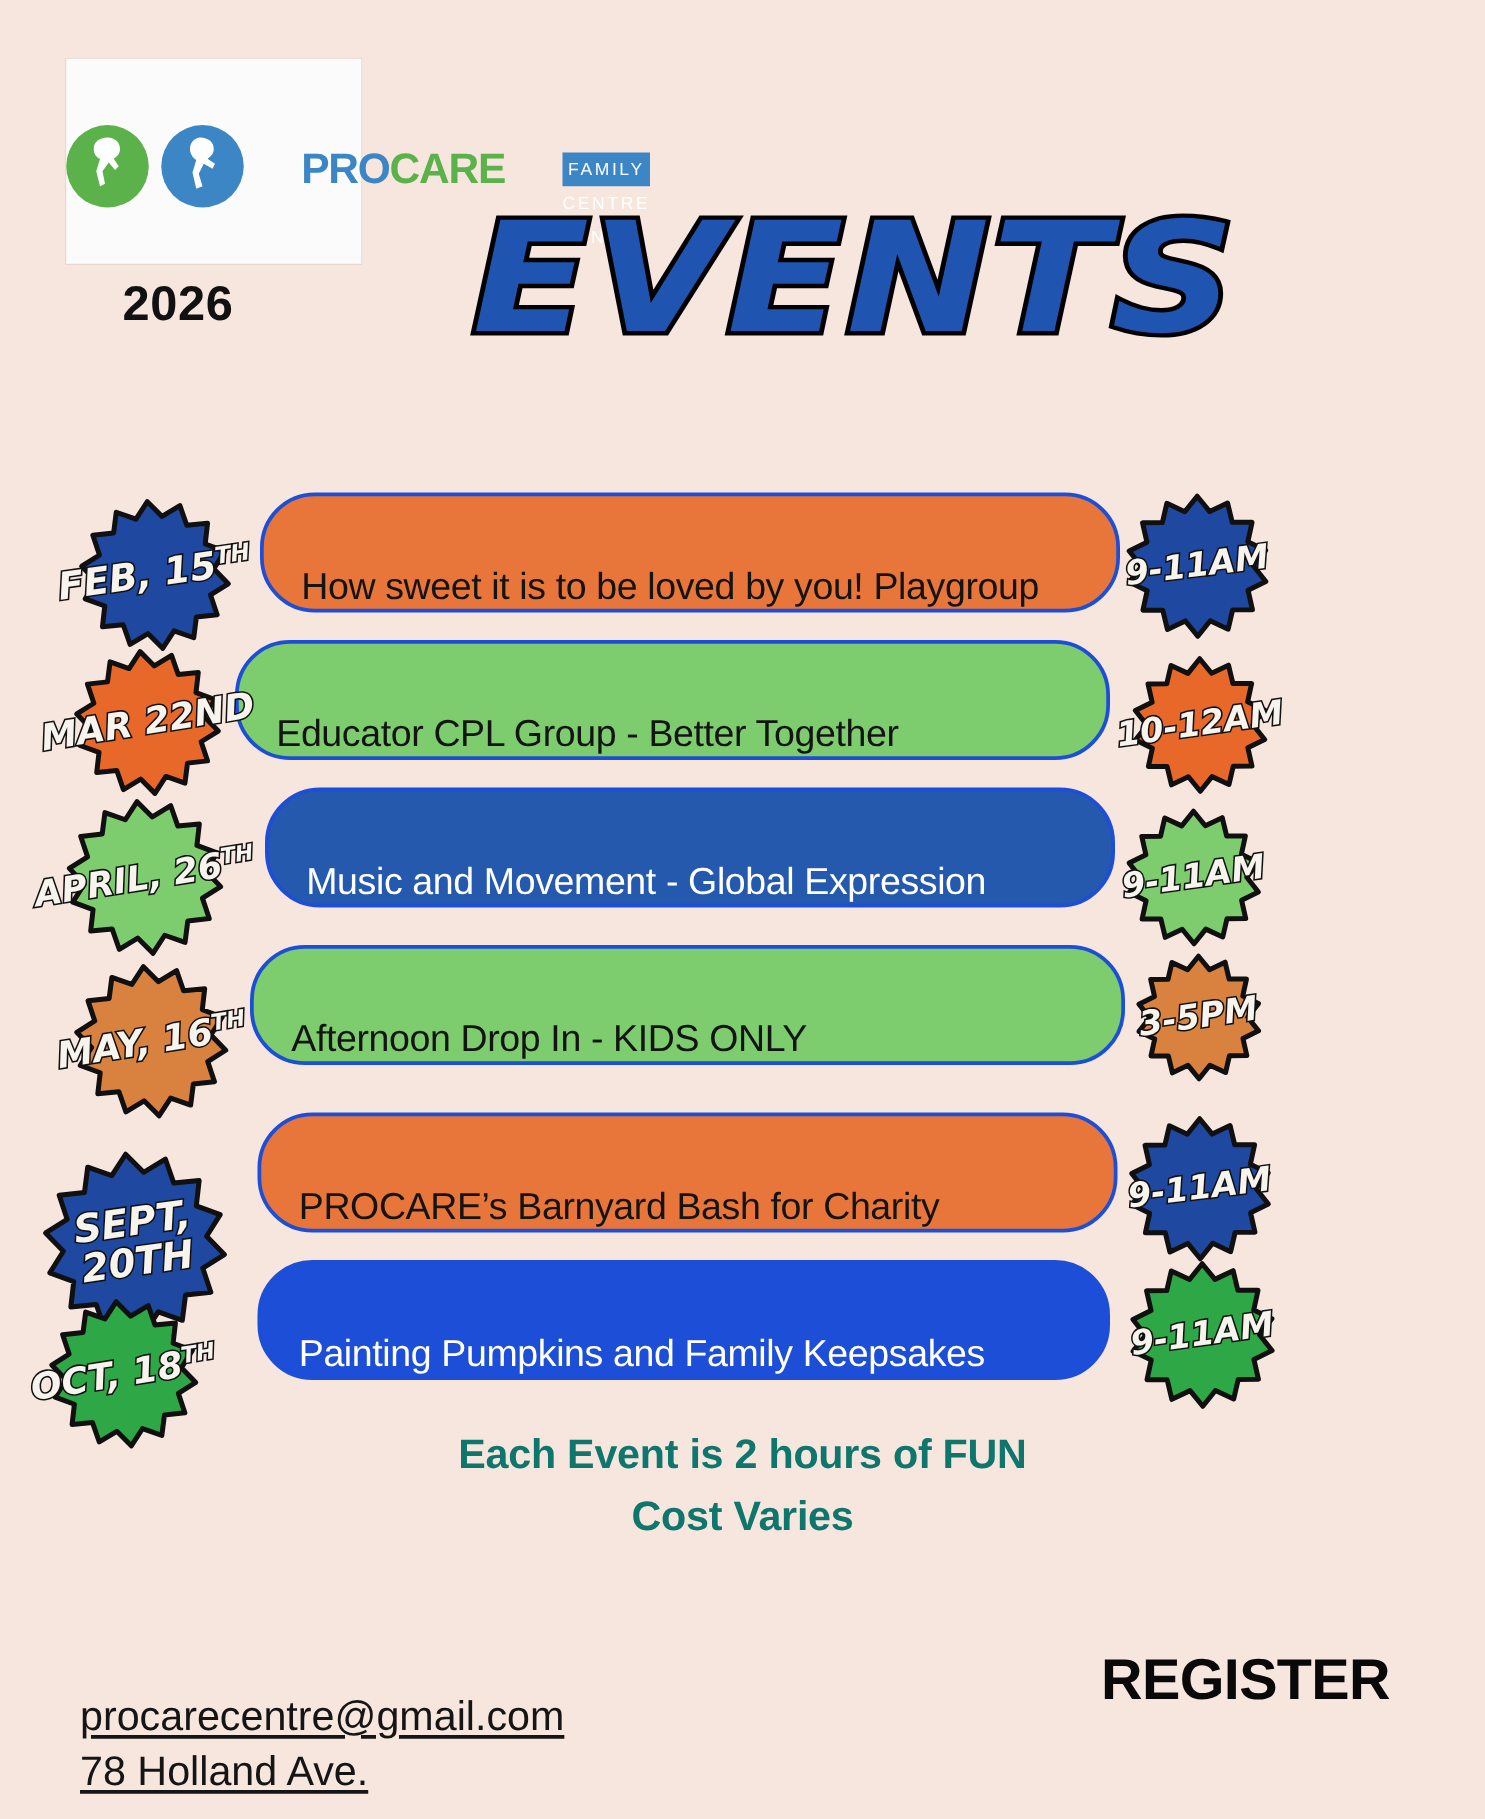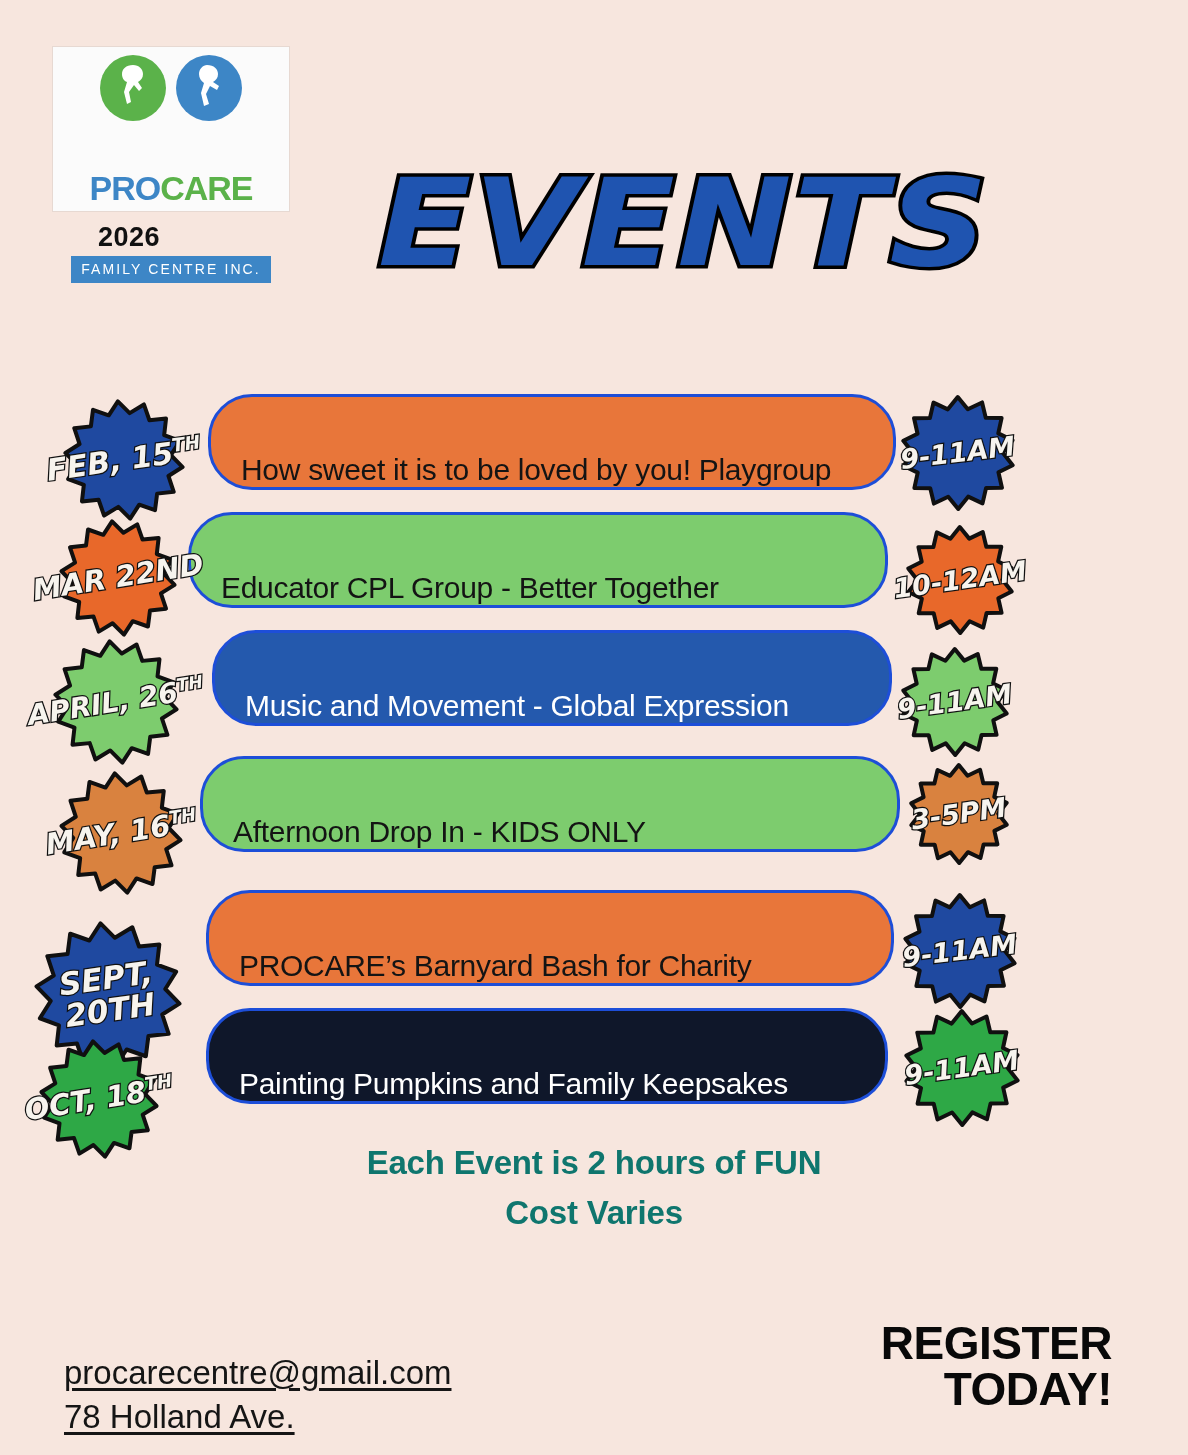--- a/index.html
+++ b/index.html
@@ -10,42 +10,42 @@
     overflow:hidden;
     position:relative;
   }
 
   
   .header{position:absolute;left:0;top:0;width:1188px;height:330px;}
 
   .logo-box{
     position:absolute;left:52px;top:46px;width:238px;height:166px;
     background:#fbfbfb;border:1px solid #e7d9d2;
-    display:flex;flex-direction:column;align-items:center;justify-content:flex-start;
+    display:flex;flex-direction:row;align-items:center;justify-content:flex-start;
     box-sizing:border-box;padding-top:8px;gap:46px;
   }
   .logo-circles{display:flex;gap:10px;align-items:center;justify-content:center;height:74px;}
   .logo-circ{width:66px;height:66px;border-radius:50%;position:relative;}
   .logo-circ.green{background:#5bb24a;}
   .logo-circ.blue{background:#3d86c6;}
   .kid{position:absolute;left:50%;top:50%;transform:translate(-50%,-50%);}
   .logo-word{
     margin-top:4px;font-size:34px;font-weight:bold;letter-spacing:-1px;line-height:1;
     font-family:"Liberation Sans", sans-serif;
   }
   .logo-word .pro{color:#3d86c6;}
   .logo-word .care{color:#5bb24a;}
   .logo-bar{
     margin-top:5px;background:#3d86c6;color:#ffffff;
     width:200px;height:27px;line-height:27px;text-align:center;
     font-size:14px;letter-spacing:2.1px;font-weight:normal;
   }
   .year{
     position:absolute;left:98px;top:222px;
-    font-size:27px;font-weight:bold;color:#111;letter-spacing:0.5px;
+    font-size:39px;font-weight:bold;color:#111;letter-spacing:0.5px;
   }
 
   .title-upcoming{
     position:absolute;left:336px;top:48px;
     font-size:108px;line-height:0.95;font-weight:normal;color:#0b0b0b;
     letter-spacing:-3px;font-family:"Liberation Sans", sans-serif;
   }
   .title-events{
     position:absolute;left:378px;top:162px;
     font-size:122px;line-height:1;font-weight:bold;font-style:italic;
@@ -233,21 +233,21 @@
         <div class="burst-label" style="font-size: 31px; transform: rotate(-8deg);">SEPT,<br>20TH</div>
       </div>
       <div class="burst" style="left: 878px; top: 892px; width: 164px; height: 118px;">
         <svg viewBox="0 0 164 118" preserveAspectRatio="none">
           <path d="M136.65,71.22 L122.45,78.26 L125.94,93.72 L110.09,93.90 L106.52,109.35 L92.16,102.63 L82.25,115.00 L72.22,102.72 L57.92,109.56 L54.22,94.15 L38.37,94.11 L41.72,78.62 L27.46,71.70 L37.20,59.20 L27.35,46.78 L41.55,39.74 L38.06,24.28 L53.91,24.10 L57.48,8.65 L71.84,15.37 L81.75,3.00 L91.78,15.28 L106.08,8.44 L109.78,23.85 L125.63,23.89 L122.28,39.38 L136.54,46.30 L126.80,58.80 Z" fill="#1f49a0" stroke="#101010" stroke-width="4" stroke-linejoin="round"></path>
         </svg>
         <div class="burst-label" style="font-size: 27px; transform: rotate(-7deg);">9-11AM</div>
       </div>
     </div>
     <div class="row">
-      <div class="pill dark" style="left: 206px; top: 1008px; width: 682px; height: 96px; background: #0f172a;">
+      <div class="pill dark" style="left: 206px; top: 1008px; width: 682px; height: 96px; background: #1d4ed8;">
         <div class="pill-text" style="color: rgb(255, 255, 255);">Painting Pumpkins and Family Keepsakes</div>
       </div>
       <div class="burst" style="left: 0px; top: 1038px; width: 198px; height: 122px;">
         <svg viewBox="0 0 198 122" preserveAspectRatio="none">
           <path d="M156.58,67.94 L142.68,76.67 L147.87,92.24 L131.55,94.06 L129.47,110.35 L113.98,104.91 L105.04,118.68 L93.45,107.07 L79.42,115.59 L74.01,100.09 L57.67,101.69 L59.52,85.38 L44.11,79.73 L52.85,65.84 L41.42,54.06 L55.32,45.33 L50.13,29.76 L66.45,27.94 L68.53,11.65 L84.02,17.09 L92.96,3.32 L104.55,14.93 L118.58,6.41 L123.99,21.91 L140.33,20.31 L138.48,36.62 L153.89,42.27 L145.15,56.16 Z" fill="#2ea846" stroke="#101010" stroke-width="4" stroke-linejoin="round"></path>
         </svg>
         <div class="burst-label" style="font-size: 29px; transform: rotate(-9deg);">OCT, 18<sup>TH</sup></div>
       </div>
       <div class="burst" style="left: 880px; top: 1008px; width: 164px; height: 120px;">
         <svg viewBox="0 0 164 120" preserveAspectRatio="none">
@@ -259,14 +259,13 @@
   </div>
 
 <div class="note note1">Each Event is 2 hours of FUN</div>
 <div class="note note2">Cost Varies</div>
 
 <div class="contact c1">procarecentre@gmail.com</div>
 <div class="contact c2">78 Holland Ave.</div>
 
 <div class="register">
   <span class="l1">REGISTER</span>
-  <span class="l2">TODAY!</span>
 </div>
 
 </body></html>

